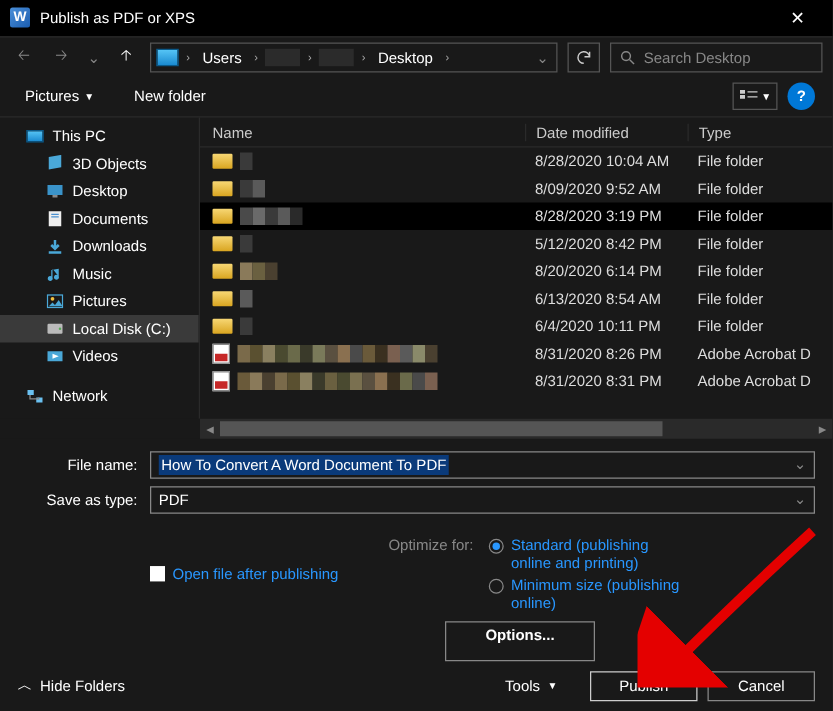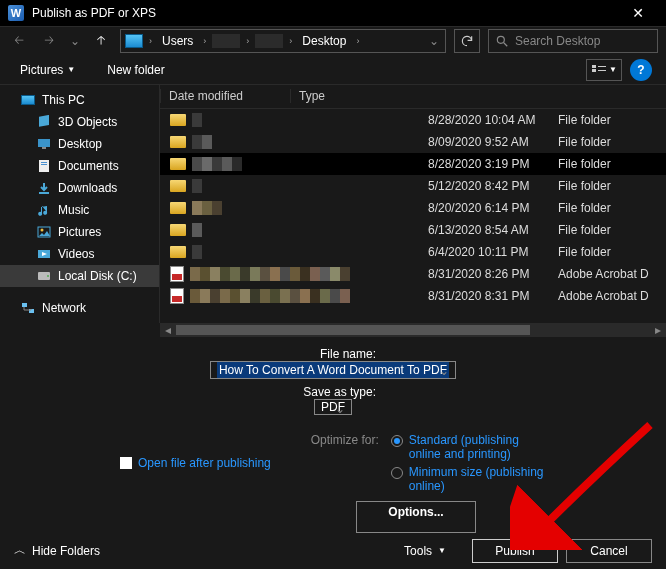--- a/index.html
+++ b/index.html
@@ -46,21 +46,21 @@
   .pdficon { width:14px; height:16px; background:#fff; border:1px solid #888; position:relative; }
   .pdficon::after { content:''; position:absolute; bottom:1px; left:1px; right:1px; height:6px; background:#c62828; }
   .pixelblur { display:flex; height:14px; }
   .pixelblur span { width:10px; height:14px; }
   .scrollrow { height:16px; background:#191919; display:flex; }
   .hscroll { flex:1; background:#2a2a2a; position:relative; margin-left:160px;}
   .hscroll .thumb { position:absolute; left:0; width:70%; top:2px; bottom:2px; background:#555; }
   .hscroll .arrow { position:absolute; top:0; bottom:0; width:16px; display:flex; align-items:center; justify-content:center; color:#888;}
   .hscroll .arrow.left { left:0; } .hscroll .arrow.right { right:0; }
   .form { padding: 10px 14px 8px 14px; }
-  .formrow { display:flex; align-items:center; margin-bottom:6px;flex-direction:column; }
+  .formrow { display:flex; align-items:center; margin-bottom:6px; }
   .formlabel { width:106px; text-align:right; padding-right:10px; }
   .forminput { flex:1; height:22px; border:1px solid #888; background:#191919; color:#fff; padding: 0 6px; display:flex; align-items:center; position:relative;}
   .forminput.combo::after { content:'⌄'; position:absolute; right:6px; top:2px; color:#888;}
   .fname-val { background:#0a3a7a; padding:1px 2px; }
   .options { display:flex; padding: 4px 14px 0 120px; gap: 40px;}
   .checkbox { display:flex; align-items:center; gap:6px; color:#2997ff; cursor:pointer;}
   .checkbox .box { width:12px; height:12px; border:1px solid #fff; background:#fff;}
   .optimize { display:flex; gap:12px; color:#888;}
   .radiogroup { display:flex; flex-direction:column; gap:4px; }
   .radio { display:flex; gap:6px; color:#2997ff; cursor:pointer;}
@@ -196,53 +196,54 @@
           <div class="treeitem child">
             <div class="treeicon">
               <svg width="14" height="12">
                 <rect x="1" y="1" width="12" height="10" fill="none" stroke="#4aa8d8"></rect>
                 <circle cx="5" cy="4" r="1.5" fill="#f0c040"></circle>
                 <path d="M2 10l3-3 2 2 3-4 3 5" fill="#4aa8d8"></path>
               </svg>
             </div>
             <span>Pictures</span>
           </div>
+          <div class="treeitem child selected">
+            <div class="treeicon">
+              <svg width="14" height="10">
+                <rect x="1" y="1" width="12" height="8" rx="1" fill="#bbb"></rect>
+                <circle cx="11" cy="5" r="1" fill="#5a5"></circle>
+              </svg>
+            </div>
+            <span>Local Disk (C:)</span>
+          </div>
           <div class="treeitem child">
             <div class="treeicon">
               <svg width="14" height="12">
                 <rect x="1" y="2" width="12" height="8" fill="#4aa8d8"></rect>
                 <path d="M5 4l5 2-5 2z" fill="#fff"></path>
               </svg>
             </div>
             <span>Videos</span>
-          </div>
-          <div class="treeitem child selected">
-            <div class="treeicon">
-              <svg width="14" height="10">
-                <rect x="1" y="1" width="12" height="8" rx="1" fill="#bbb"></rect>
-                <circle cx="11" cy="5" r="1" fill="#5a5"></circle>
-              </svg>
-            </div>
-            <span>Local Disk (C:)</span>
           </div>
         </div>
       <div style="height:10px"></div>
       <div class="treeitem">
         <div class="treeicon">
             <svg width="14" height="12">
               <rect x="1" y="1" width="5" height="4" fill="#6ac0f0"></rect>
               <rect x="8" y="7" width="5" height="4" fill="#6ac0f0"></rect>
               <path d="M3 5v3h7V7" fill="none" stroke="#888"></path>
             </svg>
           </div>
         <span>Network</span>
       </div>
     </div>
     <div class="filelist">
       <div class="listheader">
+        <div class="col-name">Name</div>
         <div class="col-date">Date modified</div>
         <div class="col-type">Type</div>
       </div>
       <div class="listbody" id="file-rows">
           <div class="filerow">
             <div class="fname">
               <div class="foldericon"></div>
               <div class="pixelblur">
                 <span style="background:#3a3a3a"></span>
               </div>

